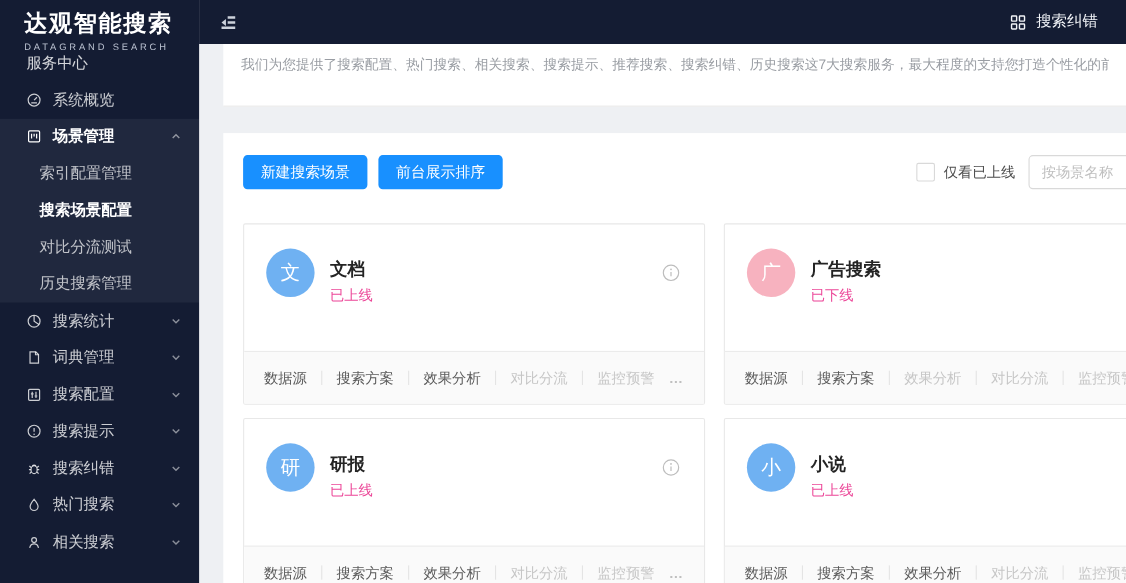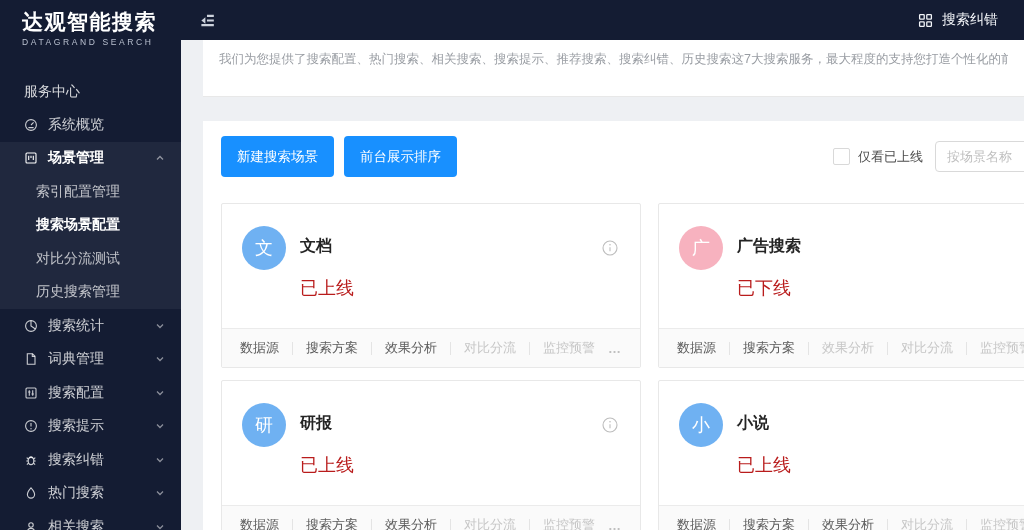--- a/index.html
+++ b/index.html
@@ -8,57 +8,57 @@
   
   .topbar{position:absolute;left:181px;right:0;top:0;height:40px;background:#141c33;
           display:flex;align-items:center;justify-content:space-between;padding:0 26px 0 17px;box-sizing:border-box;}
   .fold-btn{display:flex;align-items:center;cursor:pointer;}
   .topbar-right{display:flex;align-items:center;gap:9px;color:#f2f4f8;font-size:14px;}
   
   .sidebar{position:absolute;left:0;top:0;width:181px;height:530px;background:#141c33;overflow:hidden;}
   .logo{padding:9px 0 0 22px;}
   .logo-title{font-size:21px;font-weight:bold;color:#ffffff;letter-spacing:1.5px;line-height:26px;}
   .logo-sub{font-size:8.5px;color:#bac1d0;letter-spacing:2.6px;margin-top:2px;}
-  .group-title{margin-top:34px;padding-left:24px;font-size:14px;color:rgba(255,255,255,0.82);line-height:20px;}
+  .group-title{padding-left:24px;font-size:14px;color:rgba(255,255,255,0.82);line-height:20px;}
   .menu{margin-top:7px;}
   .menu-item{display:flex;align-items:center;height:33.5px;padding-left:24px;
              color:rgba(255,255,255,0.78);font-size:14px;cursor:pointer;}
   .menu-item .mi-icon{display:flex;margin-right:10px;}
   .mi-arrow{margin-left:auto;margin-right:16px;display:flex;}
   .open-group{background:rgba(255,255,255,0.055);}
   .open-group > .parent{color:#ffffff;font-weight:bold;}
   .sub-item{display:flex;align-items:center;height:33.5px;padding-left:36px;
             color:rgba(255,255,255,0.72);font-size:14px;cursor:pointer;}
   .sub-item.active{color:#ffffff;font-weight:bold;}
   
   .main{position:absolute;left:181px;top:40px;right:0;bottom:0;}
   .banner{margin-left:22px;height:57px;background:#ffffff;border-bottom:1px solid #e8e8e8;
           padding:11px 16px 0;box-sizing:border-box;}
   .banner-text{font-size:12.5px;color:#999da3;white-space:nowrap;overflow:hidden;}
   .panel{margin-left:22px;margin-top:24px;background:#ffffff;height:500px;
          padding:20px 0 0 18px;box-sizing:border-box;}
   .toolbar{display:flex;align-items:center;height:31px;}
-  .btn{height:41px;padding:0 16px;background:#1890ff;color:#fff;font-size:13.5px;border:none;
+  .btn{height:31px;padding:0 16px;background:#1890ff;color:#fff;font-size:13.5px;border:none;
        border-radius:4px;margin-right:10px;cursor:pointer;font-family:inherit;}
   .toolbar-right{margin-left:auto;display:flex;align-items:center;margin-right:-61px;}
   .checkbox{width:15px;height:15px;border:1px solid #d9d9d9;border-radius:2px;background:#fff;cursor:pointer;}
   .cb-label{font-size:13px;color:#4d4d4d;margin:0 12px 0 8px;cursor:pointer;}
   .search-input{width:150px;height:31px;border:1px solid #d9d9d9;border-radius:4px;
                 padding:0 11px;font-size:13px;color:#333;box-sizing:border-box;font-family:inherit;outline:none;}
   .search-input::placeholder{color:#bfbfbf;}
   
   .cards{margin-top:31px;display:grid;grid-template-columns:1fr 1fr;gap:12px 17px;padding-right:14px;}
   .card{background:#fff;border:1px solid #e8e8e8;border-radius:2px;height:165px;box-sizing:border-box;
         display:flex;flex-direction:column;}
   .card-body{position:relative;height:127px;box-sizing:border-box;padding:22px 20px 0;display:flex;}
   .avatar{width:44px;height:44px;border-radius:50%;color:#fff;font-size:18px;line-height:44px;
           text-align:center;flex:none;}
   .card-head{margin-left:14px;}
   .card-title{font-size:16px;font-weight:bold;color:#242424;margin-top:8px;line-height:24px;}
-  .card-status{font-size:18px;color:#b91c1c;margin-top:18px;}
+  .card-status{font-size:13px;color:#ec4899;margin-top:2px;}
   .info-icon{position:absolute;top:36px;right:22px;display:flex;cursor:pointer;}
   .card-footer{height:37px;background:#fafafa;border-top:1px solid #ebebeb;display:flex;
                align-items:center;padding:12px 18px;font-size:13px;overflow:hidden;margin-top:28px;}
   .action{color:#5a5a5a;cursor:pointer;white-space:nowrap;}
   .action[data-enabled="false"]{color:#c6c6c6;}
   .sep{width:1px;height:13px;background:#e4e4e4;margin:0 13px;flex:none;}
   .more{color:#bfbfbf;margin-left:13px;cursor:pointer;letter-spacing:1px;font-weight:bold;}
 </style>
 </head>
 <body>

